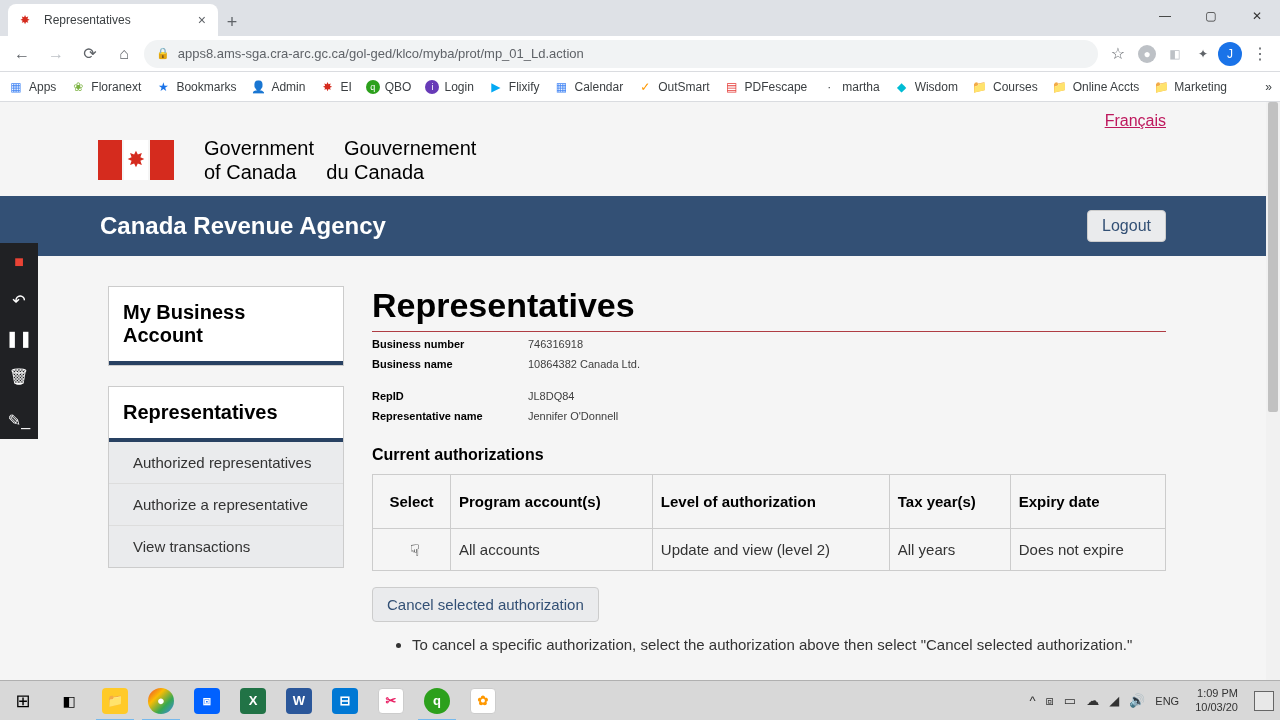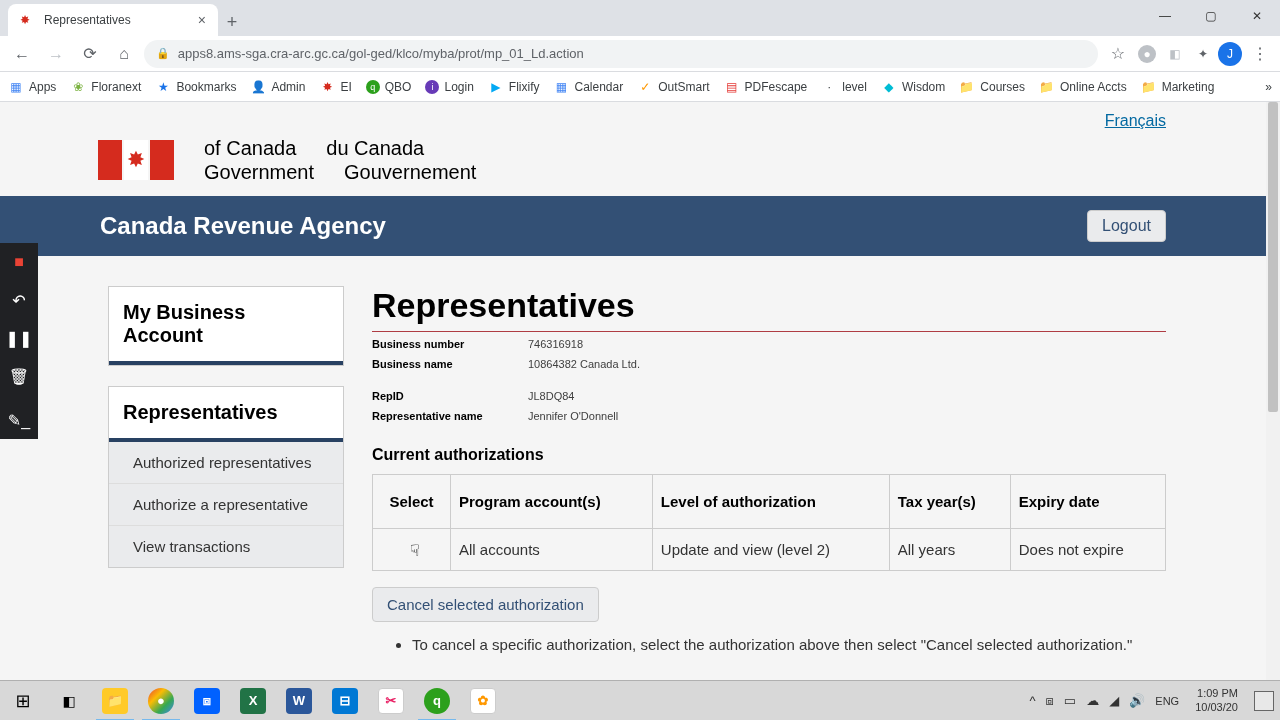--- a/index.html
+++ b/index.html
@@ -27,21 +27,21 @@
 .bookmarks-bar { background: #fff; height: 30px; display: flex; align-items: center; padding: 0 8px; gap: 14px; border-bottom: 1px solid #dadce0; font-size: 12px; color: #3c4043; overflow: hidden; }
 .bm { display: flex; align-items: center; gap: 5px; cursor: pointer; white-space: nowrap; }
 .bm .ico { width: 16px; height: 16px; display: inline-flex; align-items: center; justify-content: center; font-size: 12px; }
 
 
 .page-wrap { position: absolute; top: 102px; left: 0; right: 14px; bottom: 40px; background: #f5f5f5; overflow: hidden; }
 .scrollbar-track { position: absolute; right: 0; top: 102px; width: 14px; bottom: 40px; background: #f1f1f1; }
 .scrollbar-thumb { position: absolute; left: 2px; width: 10px; top: 0; height: 310px; background: #c1c1c1; border-radius: 2px; }
 
 .lang-link { text-align: right; padding: 10px 100px 0 0; }
-.lang-link a { color: #0369a1; text-decoration: underline; font-size: 16px; margin-left: 20px; }
+.lang-link a { color: #be185d; text-decoration: underline; font-size: 16px; margin-left: 20px; }
 
 .gov-header { display: flex; align-items: center; padding: 6px 0 12px 98px; gap: 30px; }
 .flag-logo { display: flex; gap: 2px; }
 .flag-bar { width: 24px; height: 40px; background: #d52b1e; }
 .flag-mid { width: 24px; height: 40px; background: #fff; display: flex; align-items: center; justify-content: center; color: #d52b1e; font-size: 22px; }
 .gov-text { font-size: 20px; line-height: 1.2; color: #000; }
 .gov-text .row { display: flex; gap: 30px; }
 
 .agency-bar { background: #335075; color: #fff; padding: 14px 100px; display: flex; align-items: center; justify-content: space-between; }
 .agency-bar h2 { font-size: 24px; font-weight: 700; }
@@ -169,21 +169,21 @@
   <div class="bm">
       <span class="ico" style="color:#ff9800">✓</span>
       <span>OutSmart</span>
     </div>
   <div class="bm">
       <span class="ico" style="color:#e53935">▤</span>
       <span>PDFescape</span>
     </div>
   <div class="bm">
       <span class="ico">·</span>
-      <span>level</span>
+      <span>martha</span>
     </div>
   <div class="bm">
       <span class="ico" style="color:#00bcd4">◆</span>
       <span>Wisdom</span>
     </div>
   <div class="bm">
       <span class="ico" style="color:#fbbc04">📁</span>
       <span>Courses</span>
     </div>
   <div class="bm">
@@ -201,26 +201,26 @@
   <div class="lang-link"><a href="#">Français</a></div>
 
   <div class="gov-header">
     <div class="flag-logo">
       <div class="flag-bar"></div>
       <div class="flag-mid">✸</div>
       <div class="flag-bar"></div>
     </div>
     <div class="gov-text">
       <div class="row">
+          <span>Government</span>
+          <span>Gouvernement</span>
+        </div>
+      <div class="row">
           <span>of Canada</span>
           <span>du Canada</span>
-        </div>
-      <div class="row">
-          <span>Government</span>
-          <span>Gouvernement</span>
         </div>
     </div>
   </div>
 
   <div class="agency-bar">
     <h2>Canada Revenue Agency</h2>
     <button class="logout-btn">Logout</button>
   </div>
 
   <div class="main-area">

